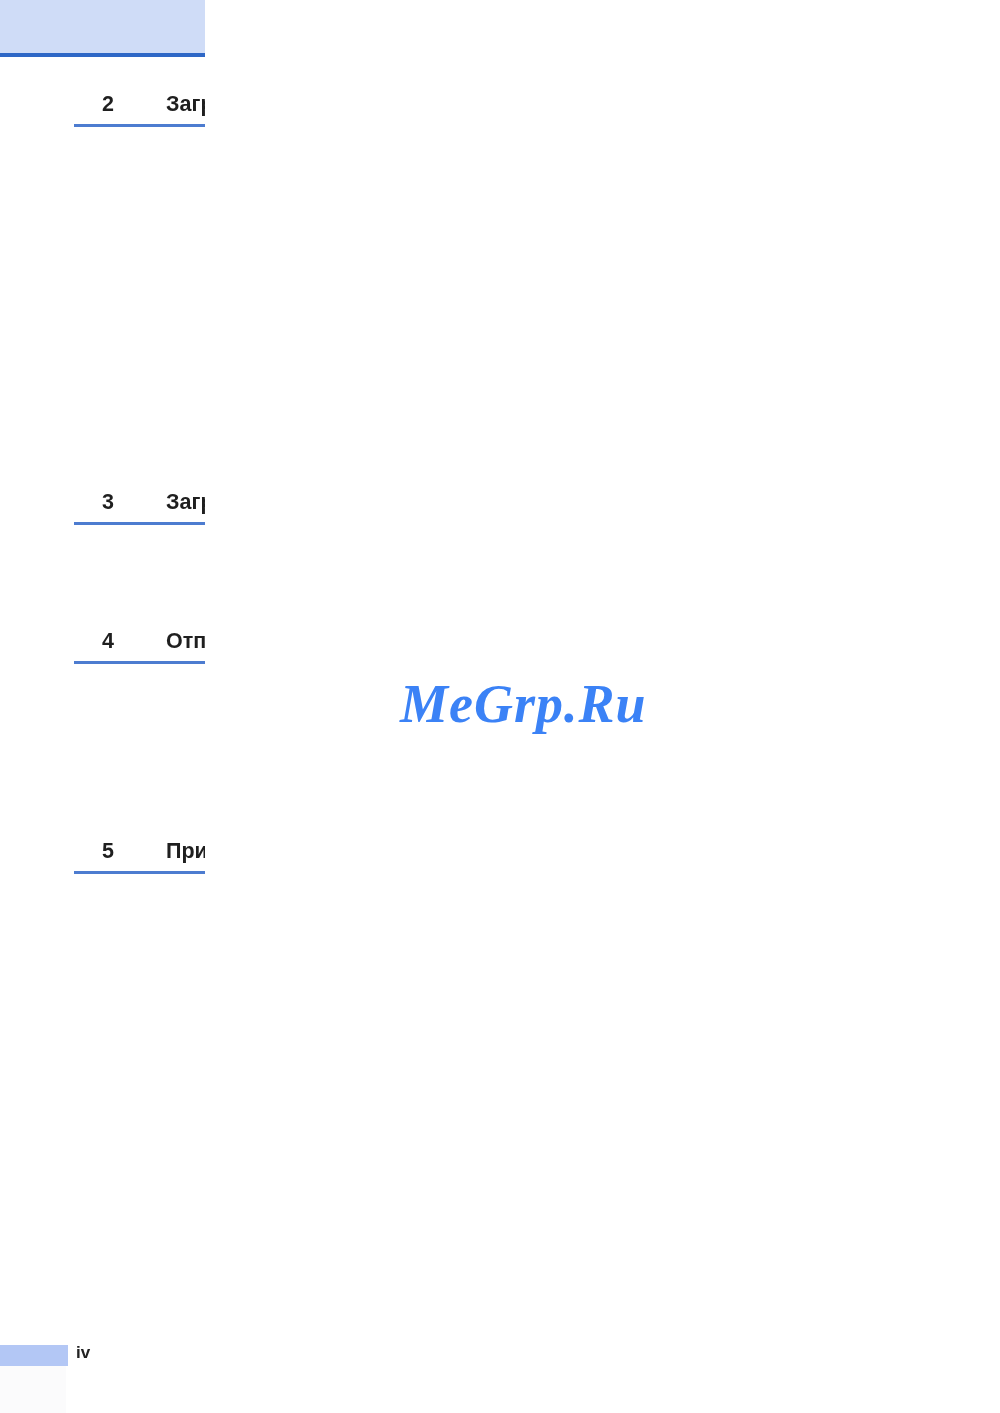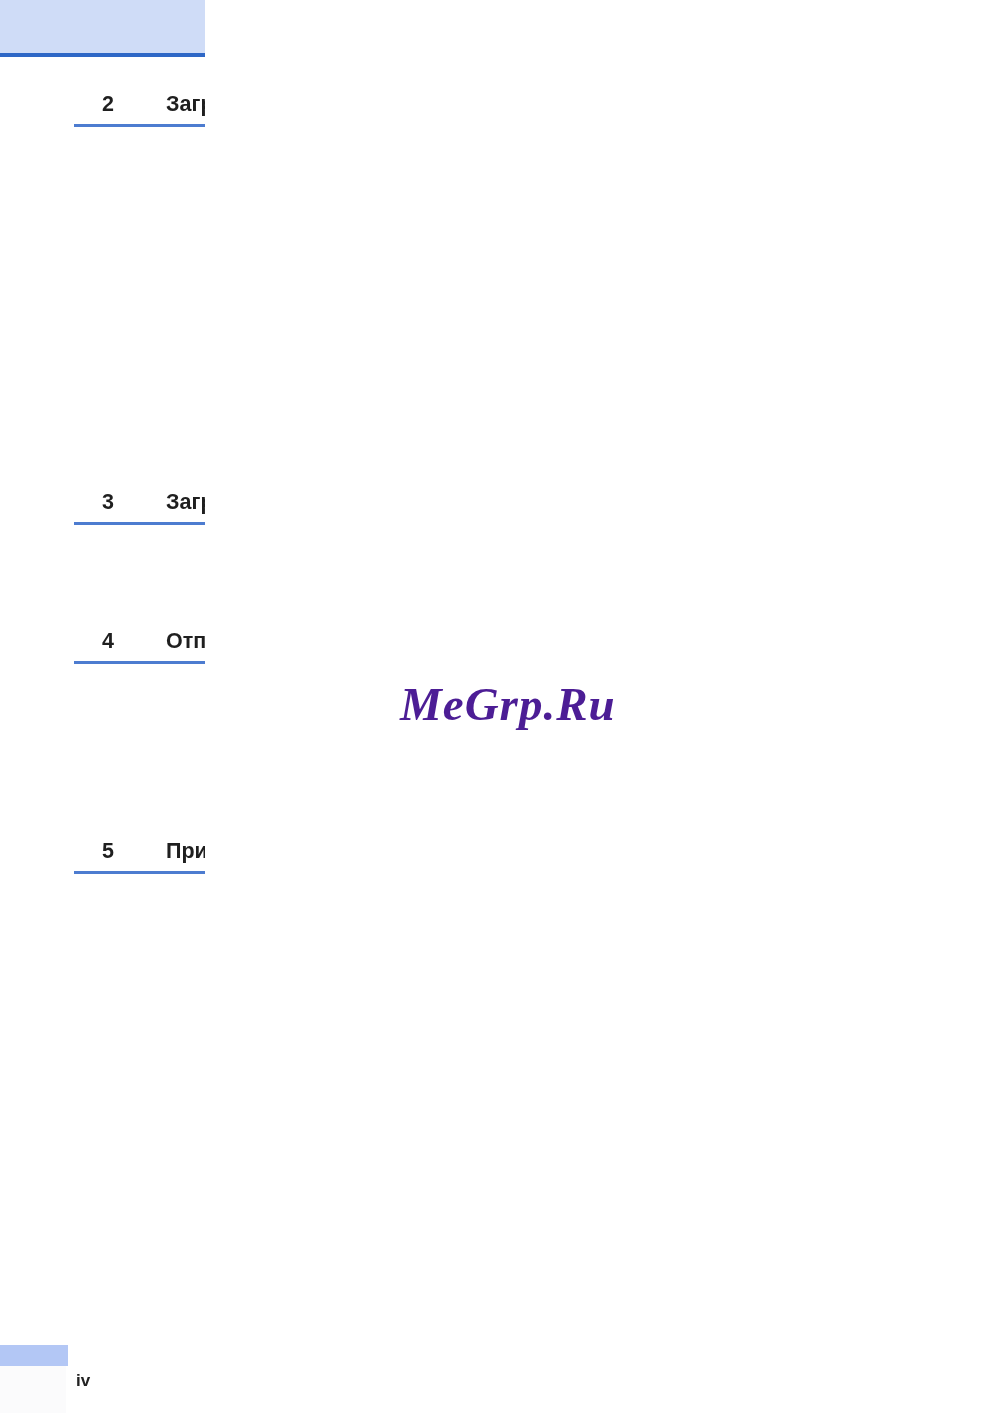--- a/index.html
+++ b/index.html
@@ -51,38 +51,38 @@
   .entry .page{flex:0 0 auto;}
   .entry.lvl1{padding-left:124px;}
   .entry.lvl2{padding-left:158px;}
   .entry.lvl3{padding-left:191px;}
 
   
   .watermark{
     position:absolute;left:400px;top:678px;
     font-family:"Liberation Serif", serif;
     font-style:italic;font-weight:bold;
-    font-size:47px;line-height:52px;
-    color:#4c1d95;letter-spacing:1px;
+    font-size:54px;line-height:52px;
+    color:#3b82f6;letter-spacing:1px;
     pointer-events:none;
     text-align:right;
   }
 
   
   .footer-block{
     position:absolute;left:0;top:1345px;width:68px;height:21px;
     background:#b3c7f5;
   }
   .footer-shadow{
     position:absolute;left:0;top:1366px;width:66px;height:47px;
     background:#fbfbfc;
   }
   .footer-label{
     position:absolute;left:76px;top:1343px;
-    font-weight:bold;font-size:17px;color:#222;margin-top:28px;
+    font-weight:bold;font-size:17px;color:#222;
   }
 </style>
 </head>
 <body>
 
 <div class="page">
 
   <div class="top-bar"></div>
 
   <div class="content">

